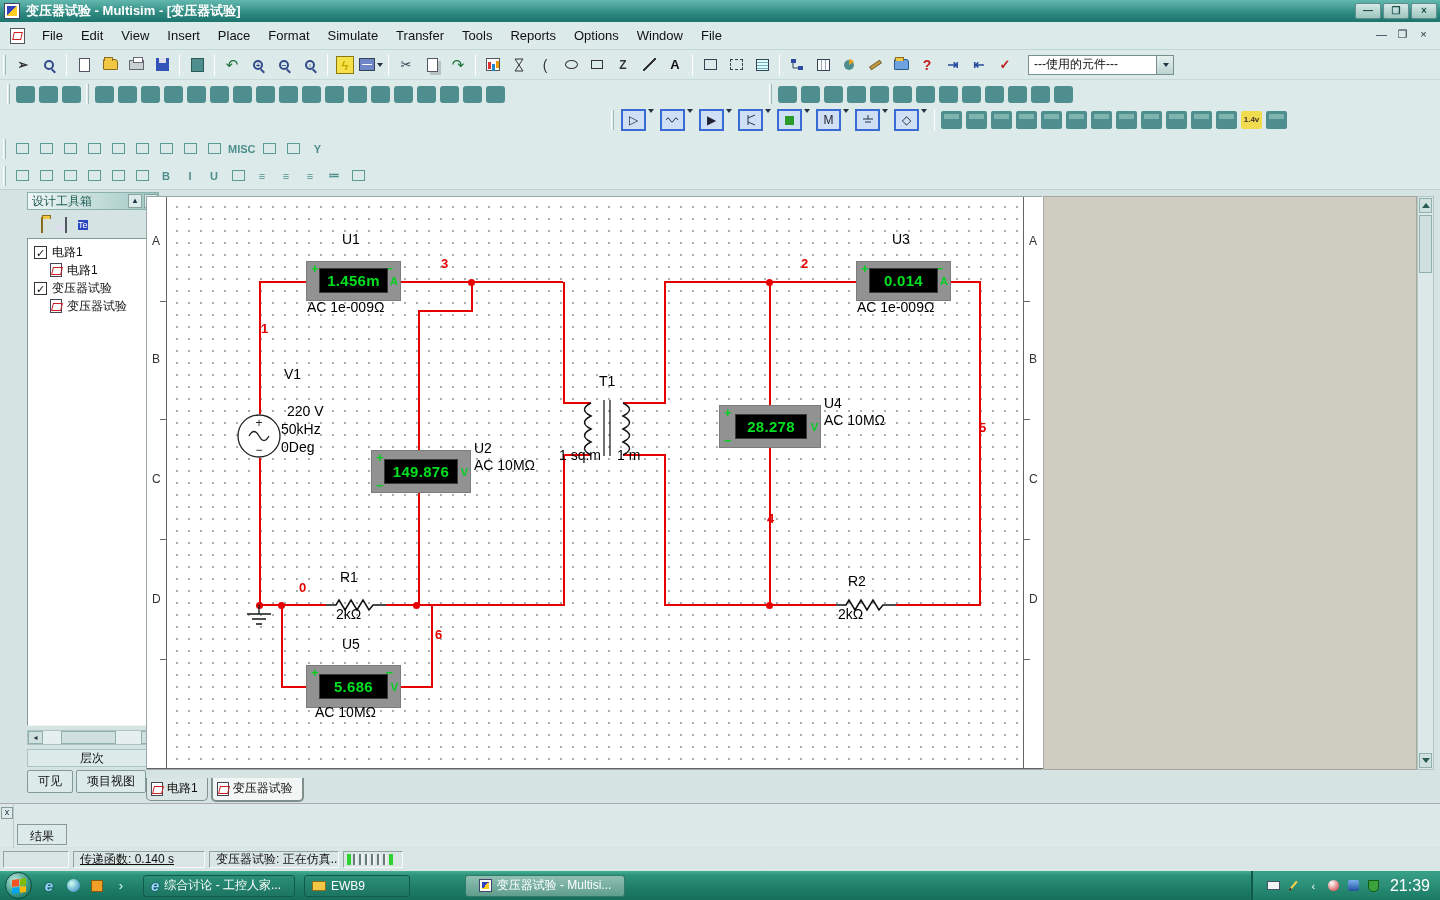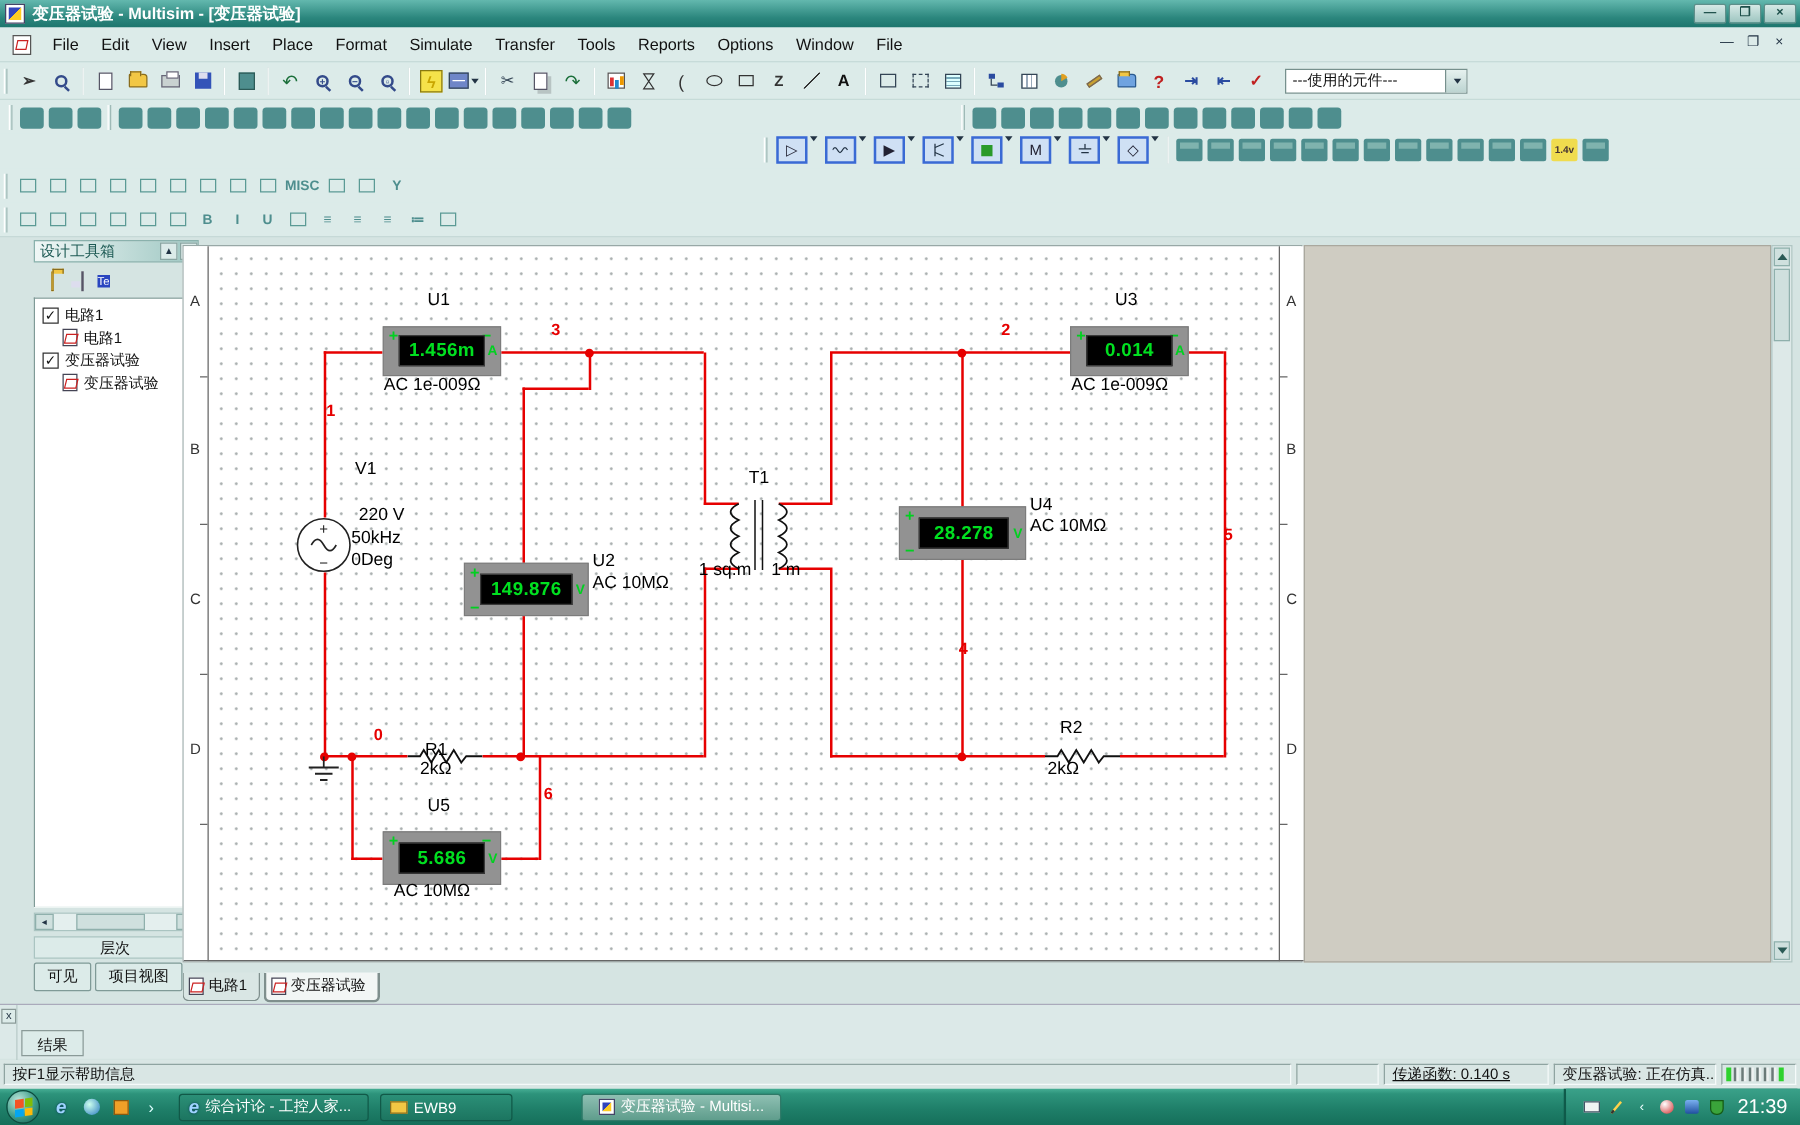--- a/index.html
+++ b/index.html
@@ -730,21 +730,21 @@
         <div class="lbl" style="left:677px;top:215px">AC 10MΩ</div>
         <div class="lbl" style="left:195px;top:439px">U5</div>
         <div class="lbl" style="left:168px;top:507px">AC 10MΩ</div>
         <div class="lbl" style="left:137px;top:169px">V1</div>
         <div class="lbl" style="left:140px;top:206px">220 V</div>
         <div class="lbl" style="left:134px;top:224px">50kHz</div>
         <div class="lbl" style="left:134px;top:242px">0Deg</div>
         <div class="lbl" style="left:452px;top:176px">T1</div>
         <div class="lbl" style="left:412px;top:250px">1 sq.m</div>
         <div class="lbl" style="left:470px;top:250px">1 m</div>
-        <div class="lbl" style="left:193px;top:394px">R1</div>
+        <div class="lbl" style="left:193px;top:372px">R1</div>
         <div class="lbl" style="left:189px;top:409px">2kΩ</div>
         <div class="lbl" style="left:701px;top:376px">R2</div>
         <div class="lbl" style="left:691px;top:409px">2kΩ</div>
 
         <div class="node" style="left:114px;top:124px">1</div>
         <div class="node" style="left:294px;top:59px">3</div>
         <div class="node" style="left:654px;top:59px">2</div>
         <div class="node" style="left:832px;top:223px">5</div>
         <div class="node" style="left:620px;top:314px">4</div>
         <div class="node" style="left:152px;top:383px">0</div>
@@ -776,21 +776,20 @@
 
     <div class="results">
       <div class="res-strip">
         <div class="res-close">x</div>
       </div>
       <div class="res-tab">结果</div>
     </div>
   </div>
 
   <div class="statusbar">
-    <span class="cell c-help">按F1显示帮助信息</span>
     <span class="cell c-gap"></span>
     <span class="cell c-tf">传递函数: 0.140 s</span>
     <span class="cell c-sim">变压器试验: 正在仿真...</span>
     <span class="cell c-act" id="activity">
         <span class="bar on"></span>
         <span class="bar off"></span>
         <span class="bar off"></span>
         <span class="bar off"></span>
         <span class="bar off"></span>
         <span class="bar off"></span>

